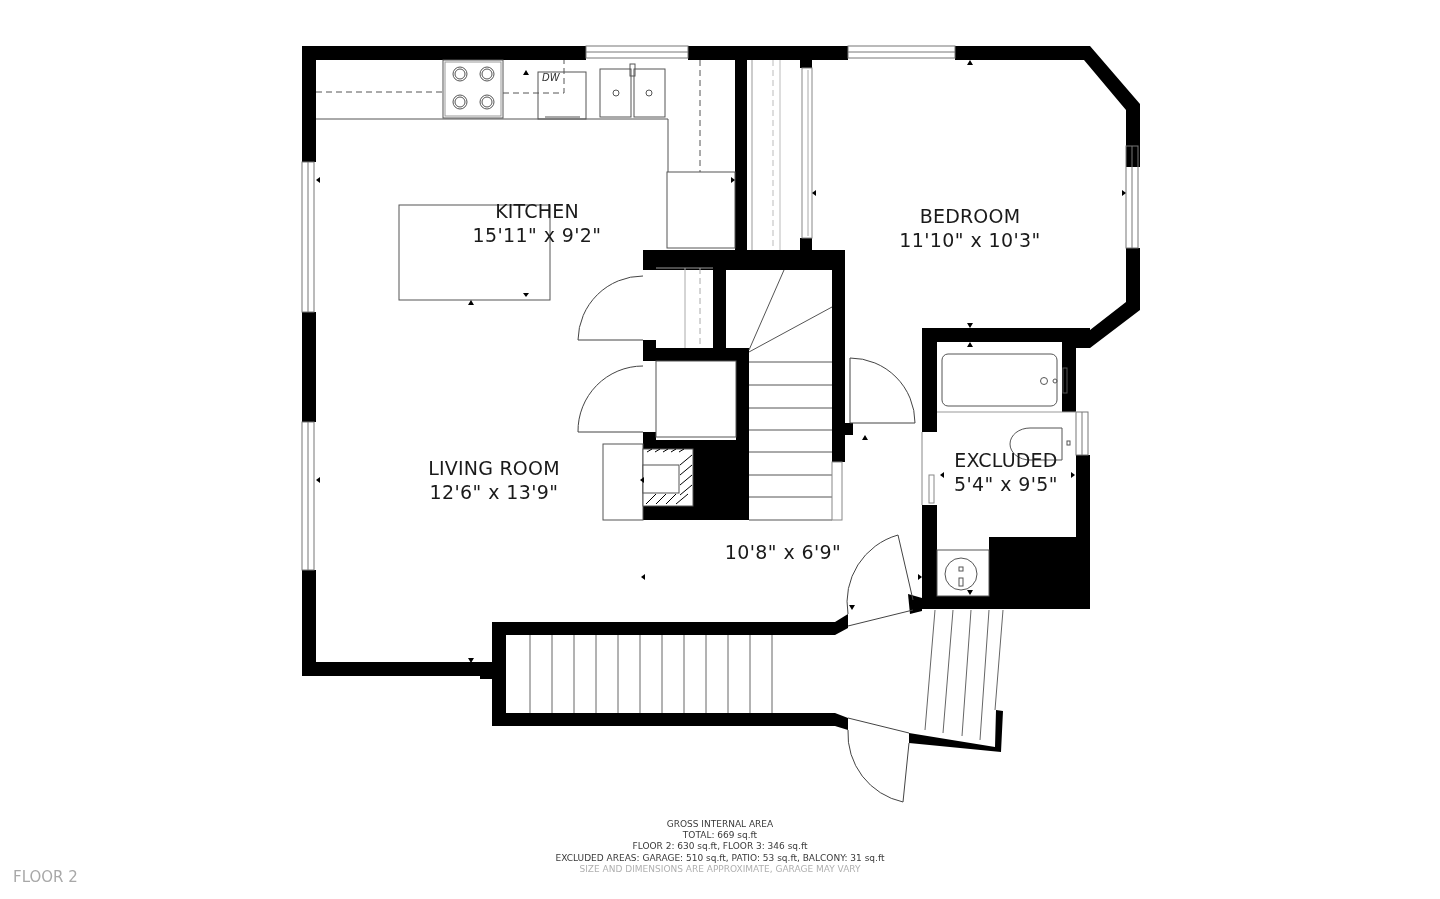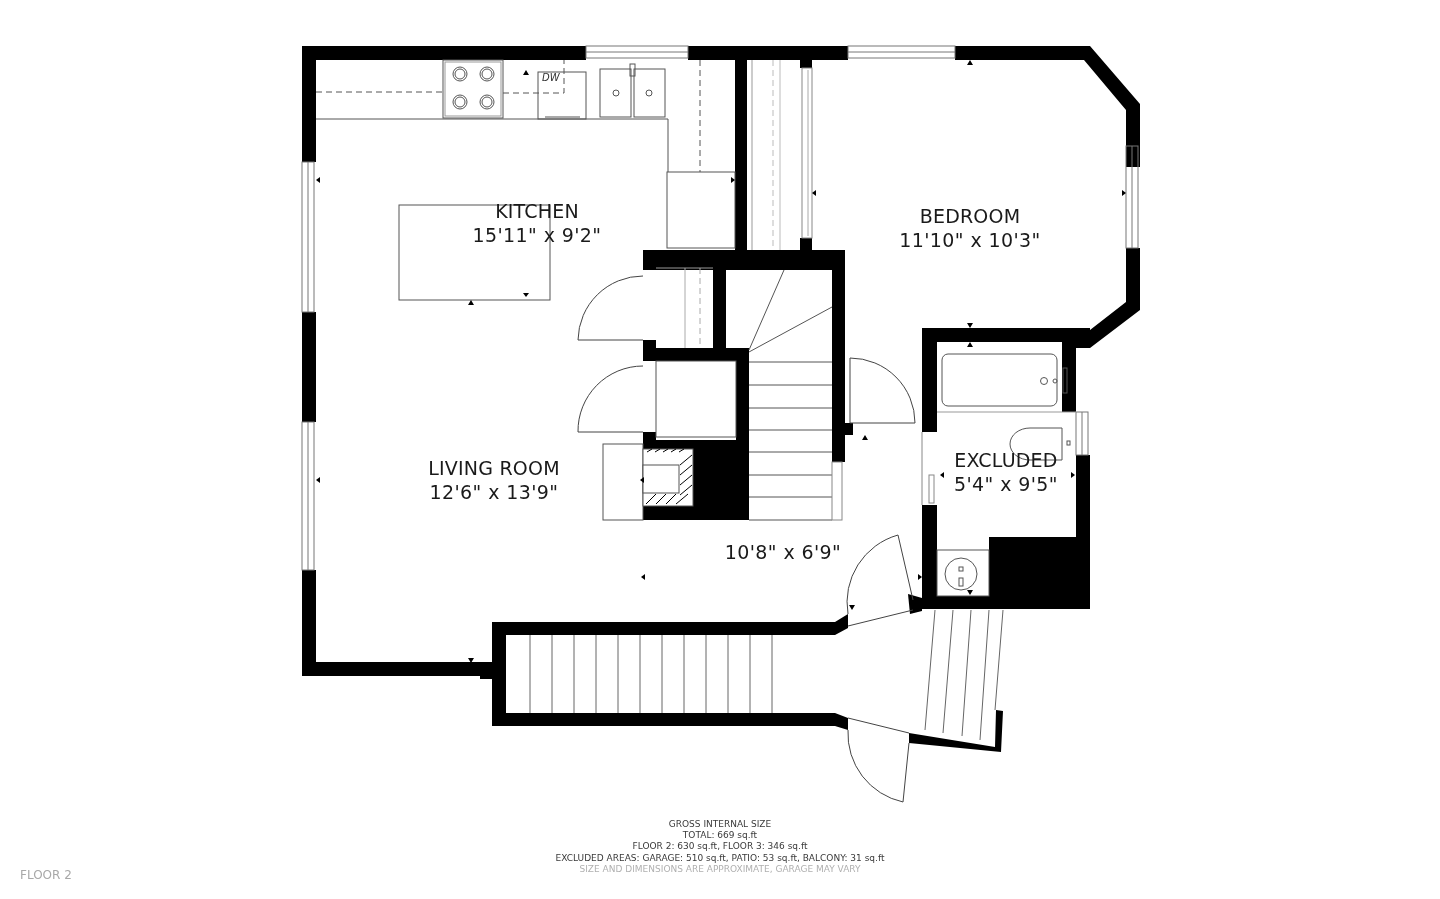--- a/index.html
+++ b/index.html
@@ -3,21 +3,21 @@
 <meta charset="utf-8">
 <style>
   html, body { margin: 0; padding: 0; background: #ffffff; }
   body { width: 1440px; height: 899px; position: relative; overflow: hidden; font-family: "DejaVu Sans", sans-serif; }
   #plan { position: absolute; left: 0; top: 0; width: 1440px; height: 899px; }
   .room-label { position: absolute; text-align: center; color: #1a1a1a; font-family: "DejaVu Sans", sans-serif; line-height: 24px; white-space: nowrap; }
   .room-name { font-size: 19px; display: block; letter-spacing: 0.2px; }
   .room-dim { font-size: 19px; display: block; letter-spacing: 0.4px; }
   .summary { position: absolute; left: 520px; top: 819px; width: 400px; text-align: center; font-family: "DejaVu Sans", sans-serif; font-size: 9px; line-height: 11.2px; color: #3a3a3a; }
   .summary .note { color: #b0b0b0; }
-  .floor-tag { position: absolute; left: 20px; top: 868px; font-size: 12px; color: #a8a8a8; font-family: "DejaVu Sans", sans-serif; }
+  .floor-tag { position: absolute; left: 13px; top: 868px; font-size: 15px; color: #a8a8a8; font-family: "DejaVu Sans", sans-serif; }
   .dw-label { position: absolute; left: 542px; top: 72px; font-size: 10px; color: #333; font-family: "DejaVu Sans", sans-serif; font-style: italic; }
 </style>
 </head>
 <body>
 
 <svg id="plan" viewBox="0 0 1440 899" xmlns="http://www.w3.org/2000/svg">
   <g fill="#000">
 
     <rect x="302" y="46" width="14" height="116"></rect>
     <rect x="302" y="312" width="14" height="110"></rect>
@@ -248,20 +248,20 @@
 <div class="room-label" style="left:936px; top:448px; width:140px;">
   <span class="room-name">EXCLUDED</span>
   <span class="room-dim">5'4" x 9'5"</span>
 </div>
 
 <div class="room-label" style="left:673px; top:540px; width:220px;">
   <span class="room-dim">10'8" x 6'9"</span>
 </div>
 
 <div class="summary">
-  <div>GROSS INTERNAL SIZE</div>
+  <div>GROSS INTERNAL AREA</div>
   <div>TOTAL: 669 sq.ft</div>
   <div>FLOOR 2: 630 sq.ft, FLOOR 3: 346 sq.ft</div>
   <div>EXCLUDED AREAS: GARAGE: 510 sq.ft, PATIO: 53 sq.ft, BALCONY: 31 sq.ft</div>
   <div class="note">SIZE AND DIMENSIONS ARE APPROXIMATE, GARAGE MAY VARY</div>
 </div>
 
 <div class="floor-tag">FLOOR 2</div>
 
 </body></html>

